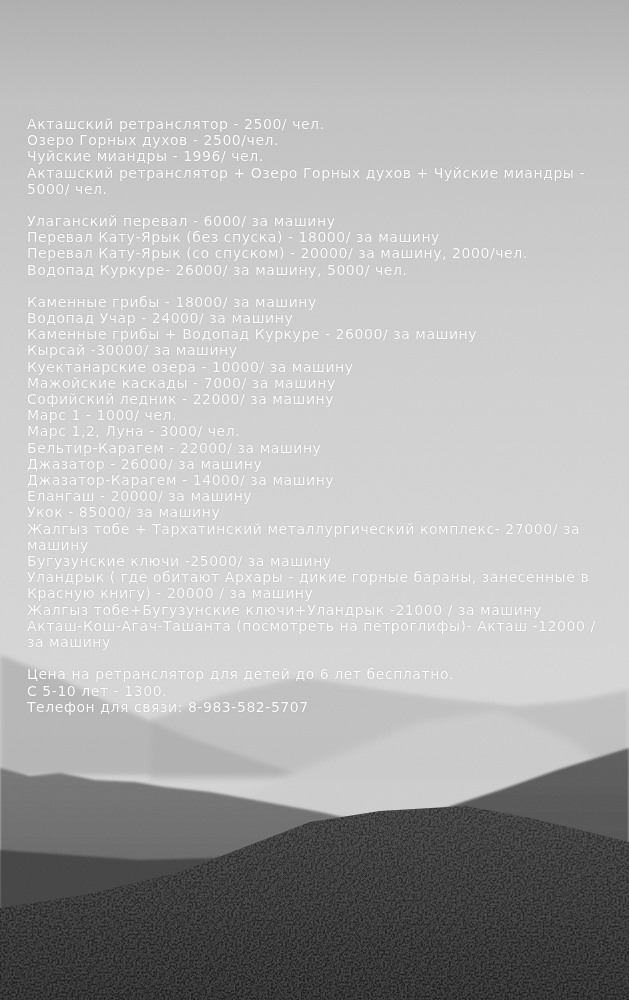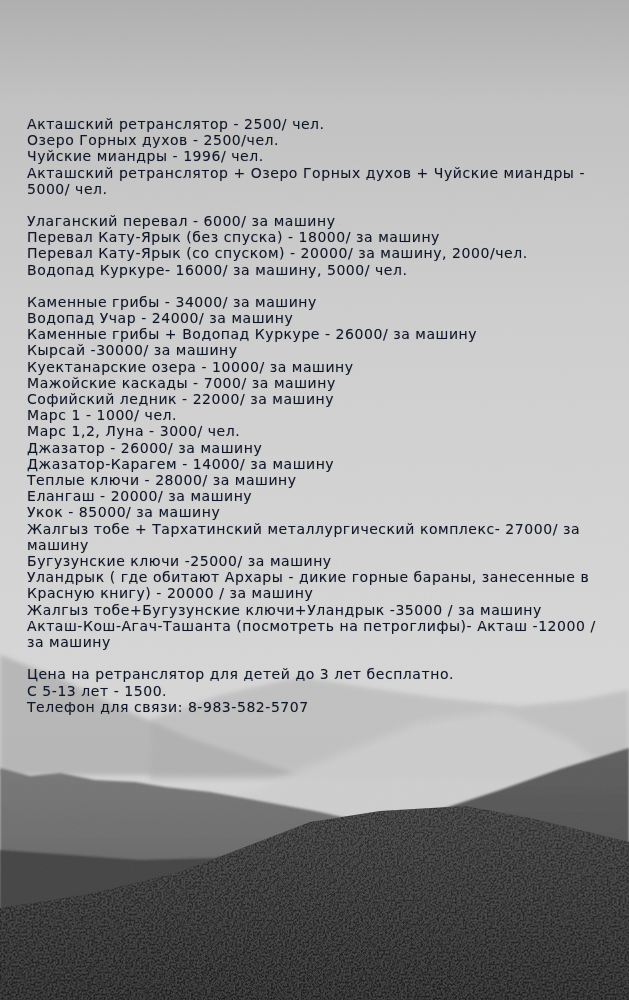--- a/index.html
+++ b/index.html
@@ -13,21 +13,21 @@
   .landscape {
     position: absolute;
     inset: 0;
     display: block;
   }
   .content {
     position: absolute;
     left: 27px;
     top: 116px;
     width: 588px;
-    color: #0f172a;
+    color: #ffffff;
     font-size: 14px;
     line-height: 16.2px;
     letter-spacing: 0.55px;
     font-weight: 400;
     text-shadow: 0 0 1px rgba(70,70,70,0.35);
   }
   .price-section { margin: 0 0 16px 0; }
   .price-line { margin: 0; }
 </style>
 </head>
@@ -103,43 +103,43 @@
       <section class="price-section">
         <p class="price-line">Акташский ретранслятор - 2500/ чел.</p>
         <p class="price-line">Озеро Горных духов - 2500/чел.</p>
         <p class="price-line">Чуйские миандры - 1996/ чел.</p>
         <p class="price-line">Акташский ретранслятор + Озеро Горных духов + Чуйские миандры - 5000/ чел.</p>
       </section>
       <section class="price-section">
         <p class="price-line">Улаганский перевал - 6000/ за машину</p>
         <p class="price-line">Перевал Кату-Ярык (без спуска) - 18000/ за машину</p>
         <p class="price-line">Перевал Кату-Ярык (со спуском) - 20000/ за машину, 2000/чел.</p>
-        <p class="price-line">Водопад Куркуре- 16000/ за машину, 5000/ чел.</p>
+        <p class="price-line">Водопад Куркуре- 26000/ за машину, 5000/ чел.</p>
       </section>
       <section class="price-section">
-        <p class="price-line">Каменные грибы - 34000/ за машину</p>
+        <p class="price-line">Каменные грибы - 18000/ за машину</p>
         <p class="price-line">Водопад Учар - 24000/ за машину</p>
         <p class="price-line">Каменные грибы + Водопад Куркуре - 26000/ за машину</p>
         <p class="price-line">Кырсай -30000/ за машину</p>
         <p class="price-line">Куектанарские озера - 10000/ за машину</p>
         <p class="price-line">Мажойские каскады - 7000/ за машину</p>
         <p class="price-line">Софийский ледник - 22000/ за машину</p>
         <p class="price-line">Марс 1 - 1000/ чел.</p>
         <p class="price-line">Марс 1,2, Луна - 3000/ чел.</p>
+        <p class="price-line">Бельтир-Карагем - 22000/ за машину</p>
         <p class="price-line">Джазатор - 26000/ за машину</p>
         <p class="price-line">Джазатор-Карагем - 14000/ за машину</p>
-        <p class="price-line">Теплые ключи - 28000/ за машину</p>
         <p class="price-line">Елангаш - 20000/ за машину</p>
         <p class="price-line">Укок - 85000/ за машину</p>
         <p class="price-line">Жалгыз тобе + Тархатинский металлургический комплекс- 27000/ за машину</p>
         <p class="price-line">Бугузунские ключи -25000/ за машину</p>
         <p class="price-line">Уландрык ( где обитают Архары - дикие горные бараны, занесенные в Красную книгу) - 20000 / за машину</p>
-        <p class="price-line">Жалгыз тобе+Бугузунские ключи+Уландрык -35000 / за машину</p>
+        <p class="price-line">Жалгыз тобе+Бугузунские ключи+Уландрык -21000 / за машину</p>
         <p class="price-line">Акташ-Кош-Агач-Ташанта (посмотреть на петроглифы)- Акташ -12000 / за машину</p>
       </section>
       <section class="price-section">
-        <p class="price-line">Цена на ретранслятор для детей до 3 лет бесплатно.</p>
-        <p class="price-line">С 5-13 лет - 1500.</p>
+        <p class="price-line">Цена на ретранслятор для детей до 6 лет бесплатно.</p>
+        <p class="price-line">С 5-10 лет - 1300.</p>
         <p class="price-line">Телефон для связи: 8-983-582-5707</p>
       </section>
     </main>
 
 </div>
 
 </body></html>

